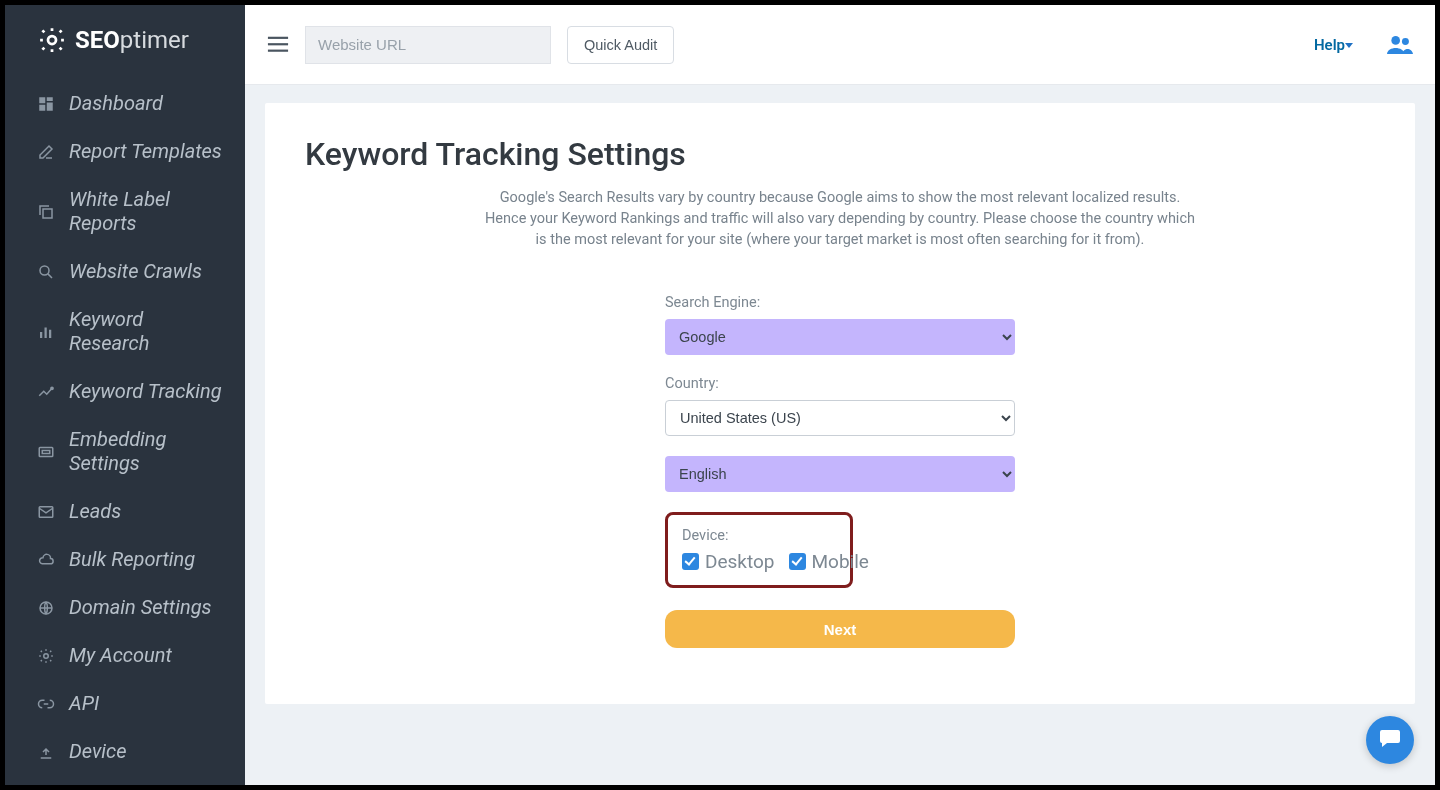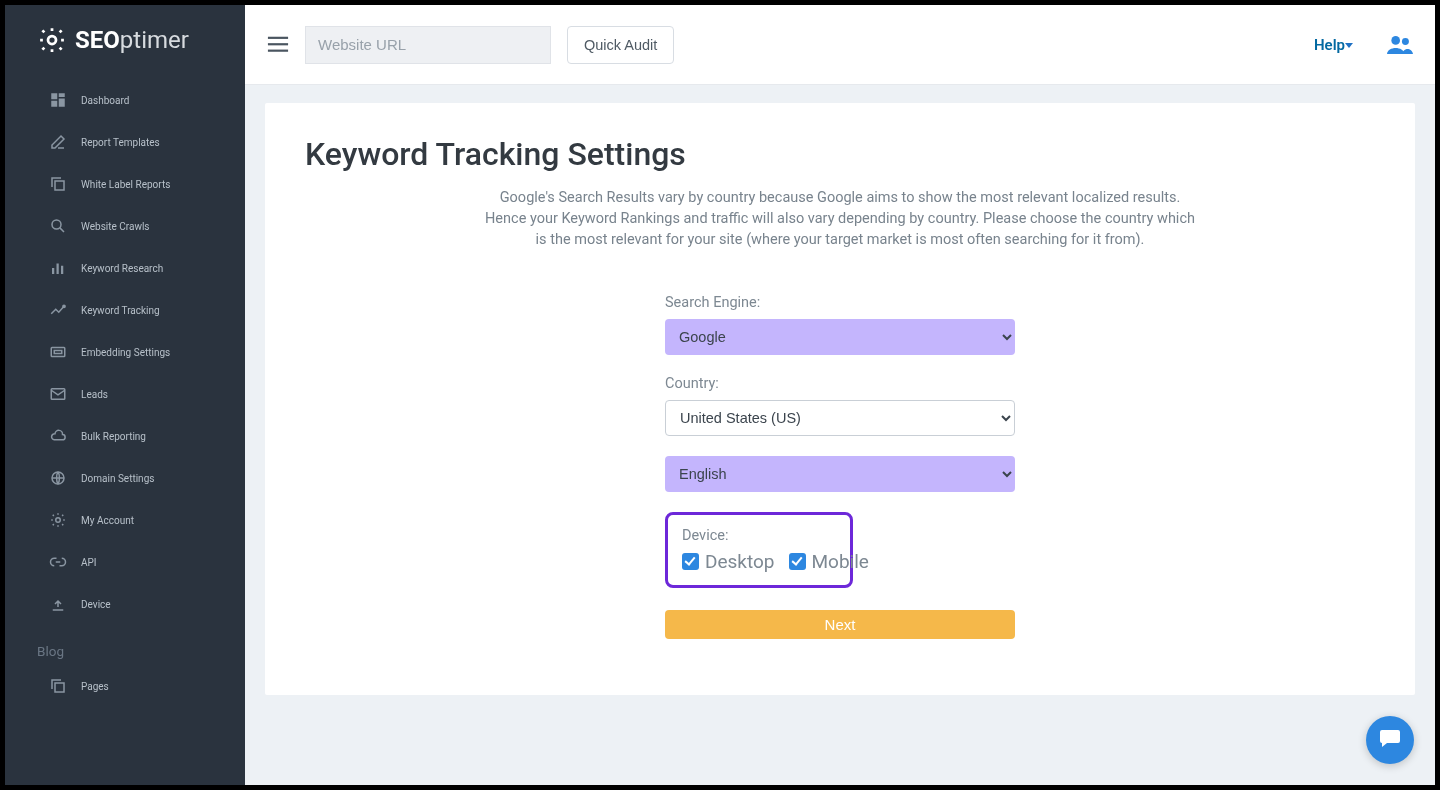--- a/index.html
+++ b/index.html
@@ -39,25 +39,26 @@
   .logo-area .brand {
     font-size: 24px;
     font-weight: 700;
     color: #fff;
   }
   .logo-area .brand .thin { color: #d7dbdf; font-weight: 400; }
   .nav { padding-top: 6px; }
   .nav-item {
     display: flex;
     align-items: center;
-    padding: 12px 18px 12px 44px;
-    font-size: 10px;
+    padding: 12px 18px 12px 32px;
+    font-size: 20px;
     color: #b7c0c9;
     cursor: pointer;
     gap: 14px;
+    font-style: italic;
   }
   .nav-item .icon {
     width: 18px;
     height: 18px;
     color: #8a96a2;
     flex-shrink: 0;
   }
   .nav-section-label {
     padding: 18px 8px 6px 32px;
     font-size: 13.5px;
@@ -171,21 +172,21 @@
     font-size: 14.5px;
     color: #3b444d;
     background: #fff;
     appearance: auto;
   }
   .form-select.no-border {
     border: none;
     background: #c4b5fd;
   }
   .device-box {
-    border: 3px solid #6d28d9;
+    border: 3px solid #7f1d1d;
     border-radius: 8px;
     padding: 12px 14px 12px 14px;
     margin-bottom: 22px;
     width: 188px;
   }
   .device-box .form-label { margin-bottom: 6px; }
   .device-row {
     display: flex;
     gap: 14px;
     align-items: center;
@@ -209,27 +210,27 @@
     content: "";
     position: absolute;
     left: 5px; top: 2px;
     width: 4px; height: 8px;
     border: solid #fff;
     border-width: 0 2px 2px 0;
     transform: rotate(40deg);
   }
   .btn-next {
     width: 100%;
-    height: 29px;
+    height: 38px;
     background: #f5b84a;
     border: none;
-    border-radius: 4px;
+    border-radius: 12px;
     color: #fff;
     font-size: 15px;
-    font-weight: 400;
+    font-weight: 700;
     cursor: pointer;
   }
   .fab {
     position: fixed;
     right: 26px;
     bottom: 26px;
     width: 48px;
     height: 48px;
     border-radius: 50%;
     background: #2d87e0;

